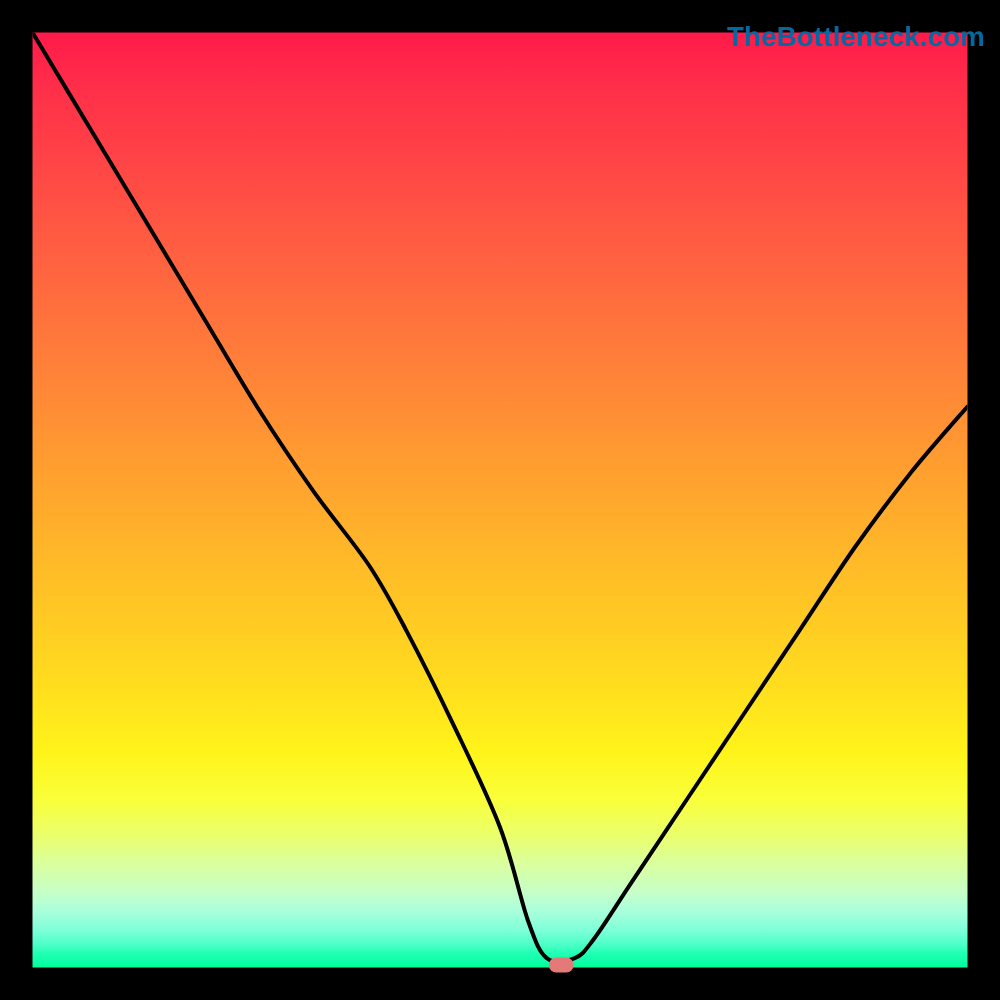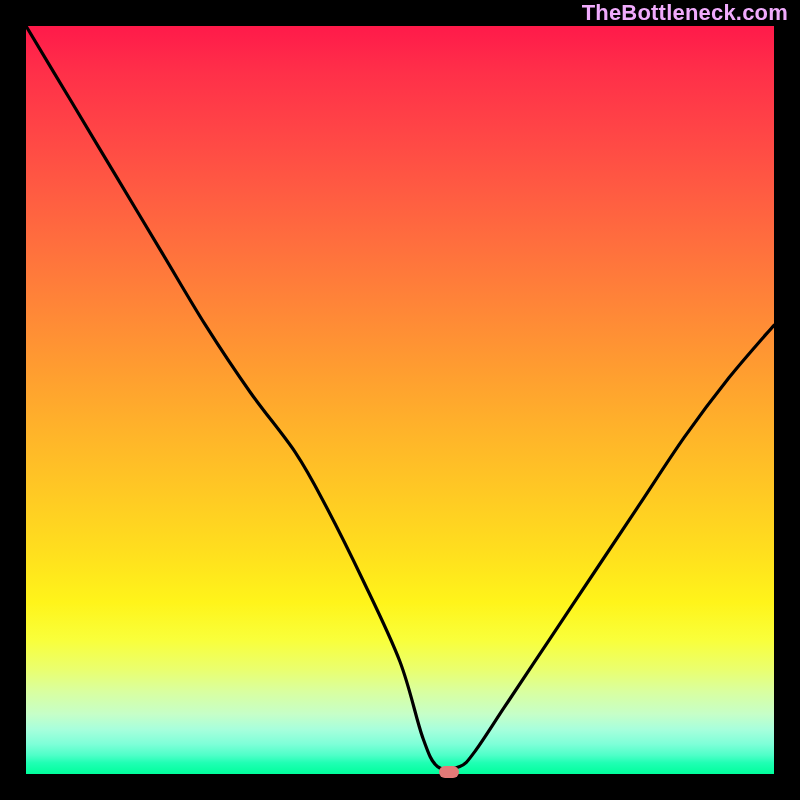--- a/index.html
+++ b/index.html
@@ -12,25 +12,25 @@
     font-family: Arial, Helvetica, sans-serif;
   }
   .frame {
     position: relative;
     width: 800px;
     height: 800px;
     background: #000;
   }
   .watermark {
     position: absolute;
-    top: 0;
+    top: 17px;
     right: 12px;
     font-size: 22px;
     font-weight: 600;
-    color: #f0abfc;
+    color: #0369a1;
     letter-spacing: 0.2px;
     z-index: 10;
   }
   .plot {
     position: absolute;
     left: 26px;
     top: 26px;
     width: 748px;
     height: 748px;
   }

